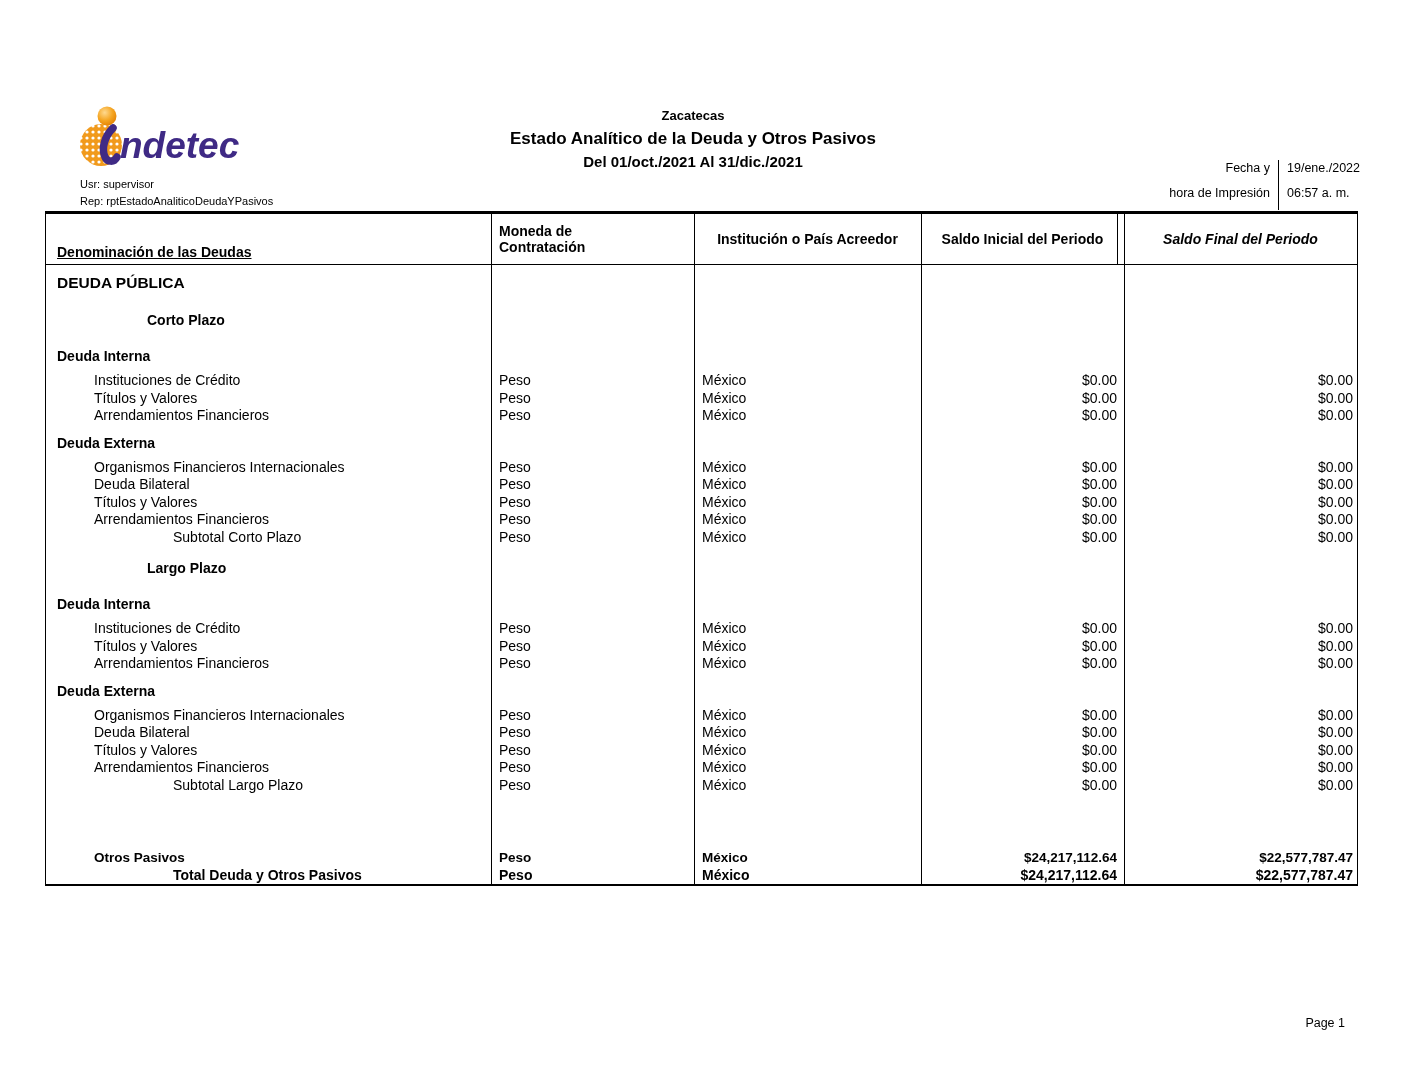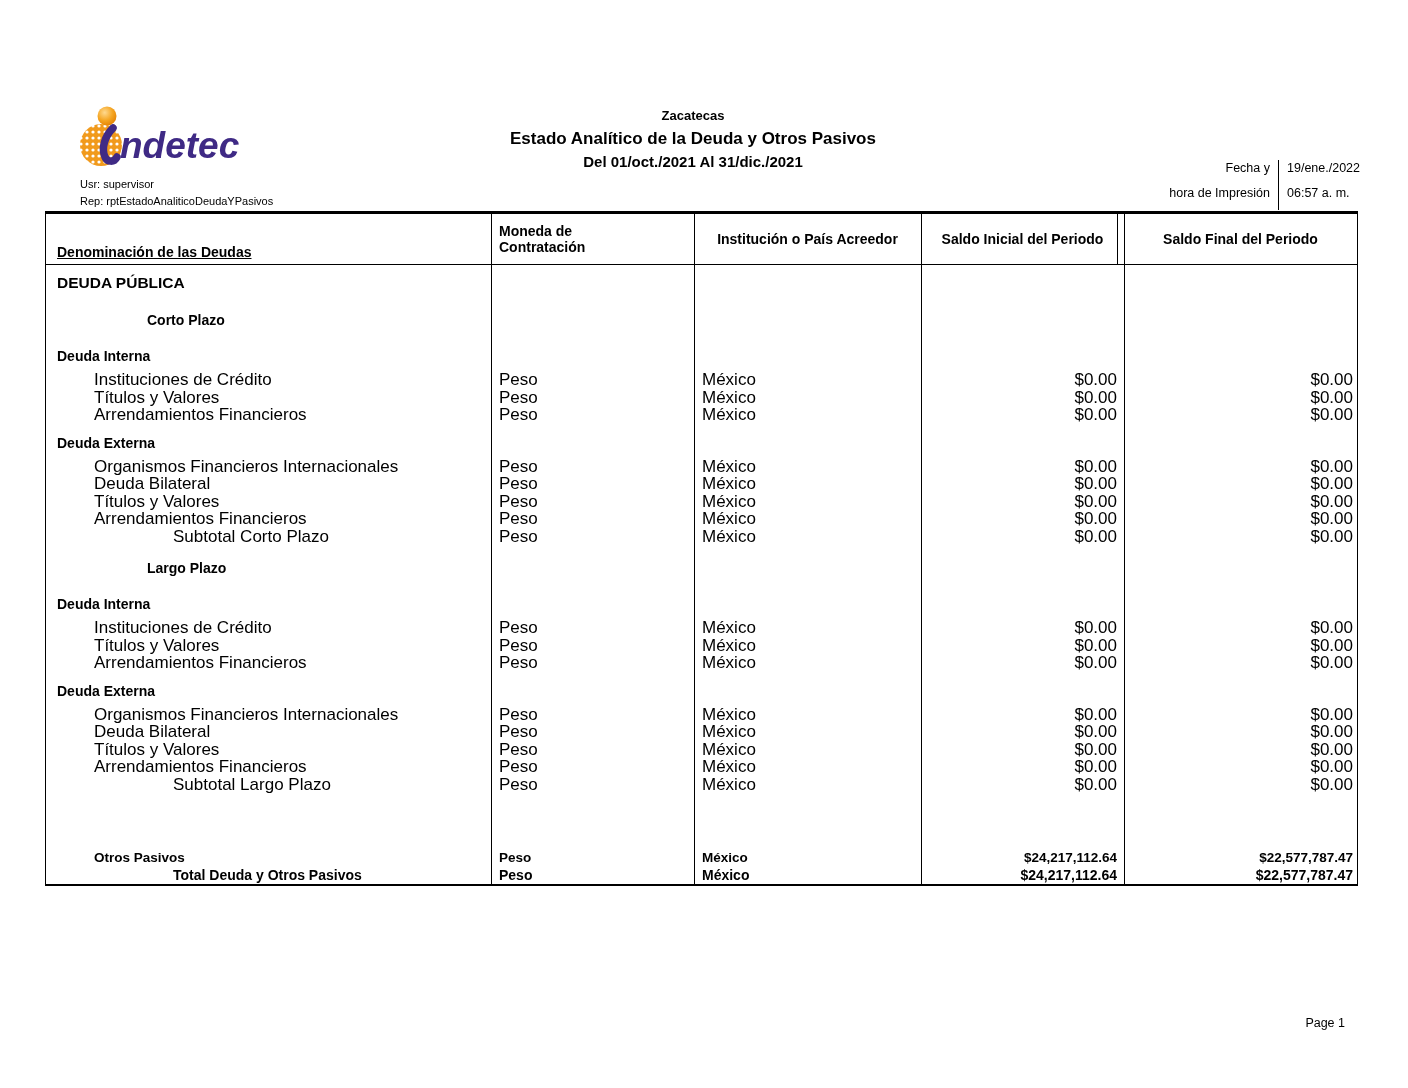--- a/index.html
+++ b/index.html
@@ -43,37 +43,37 @@
   .vline.l4 { left:1078px; }
   .vline.header-only { left:1071px; height:51px; bottom:auto; }
 
   .thead { display:flex; height:51px; border-bottom:1px solid #000; font-weight:bold; font-size:14px; }
   .th { display:flex; }
   .th.h1 { width:445px; align-items:flex-end; padding:0 4px 4px 11px;text-decoration:underline; }
   .th.h2 { width:203px; align-items:center; padding-left:8px; line-height:16px; }
   .th.h2 span { width:120px; }
   .th.h3 { width:227px; align-items:center; justify-content:center; text-align:center; }
   .th.h4 { width:203px; align-items:center; justify-content:center; text-align:center; }
-  .th.h5 { flex:1;       align-items:center; justify-content:center; text-align:center; }
+  .th.h5 { flex:1;       align-items:center; justify-content:center; text-align:center;font-style:italic; }
 
   .tbody { display:flex; flex-direction:column; height:620px; }
   .row { display:flex; flex-shrink:0; }
   .c1 { width:445px; }
   .c2 { width:203px; padding-left:8px; }
   .c3 { width:227px; padding-left:8px; }
   .c4 { width:203px; text-align:right; padding-right:7px; }
   .c5 { flex:1;      text-align:right; padding-right:4px; }
 
   .row.title      { margin-top:9px;  height:24px; }
   .row.title .c1  { font-weight:bold; font-size:15.5px; padding-left:11px; }
   .row.plazo      { margin-top:14px; height:22px; margin-bottom:4px; }
   .row.plazo .c1  { font-weight:bold; font-size:14px; padding-left:101px; }
   .row.group      { margin-top:10px; height:22px; margin-bottom:2px; }
   .row.group .c1  { font-weight:bold; font-size:14px; padding-left:11px; }
-  .row.detail, .row.subtotal { height:17.5px; font-size:17px; line-height:16px; }
+  .row.detail, .row.subtotal { height:17.5px; font-size:14px; line-height:16px; }
   .row.detail .c1   { padding-left:48px; }
   .row.subtotal .c1 { padding-left:127px; }
   .spacer { flex:1 1 auto; }
   .row.bold-row    { height:17px; font-size:13.5px; line-height:16px; font-weight:bold; }
   .row.bold-row .c1 { padding-left:48px; }
   .row.grand-total { height:18px; font-size:14px; line-height:16px; font-weight:bold; }
   .row.grand-total .c1 { padding-left:127px; }
 
   .page-footer { position:absolute; right:63px; top:1016px; font-size:12.5px; }
 </style>

